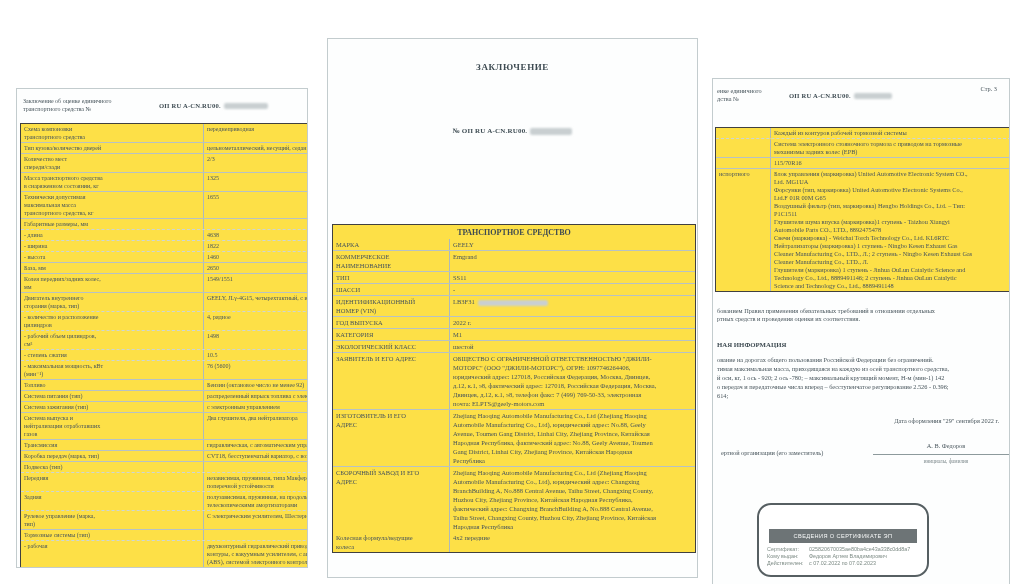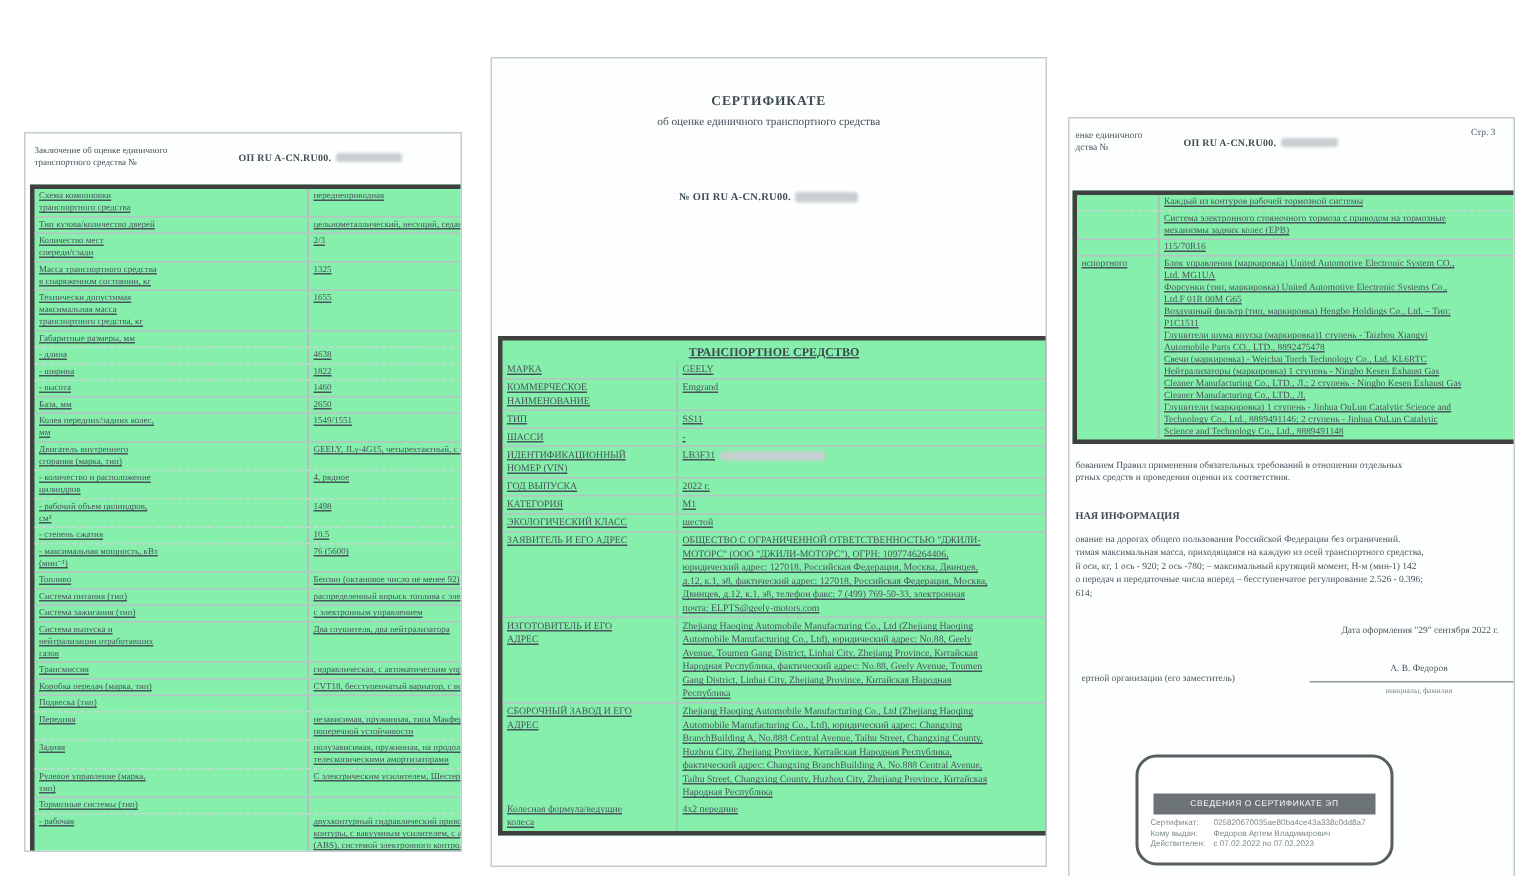--- a/index.html
+++ b/index.html
@@ -1,21 +1,21 @@
 <!DOCTYPE html>
 <html><head>
 <meta charset="utf-8">
 <style>
   html,body{margin:0;padding:0;}
   body{width:1024px;height:584px;position:relative;overflow:hidden;background:#ffffff;
        font-family:"Liberation Serif","DejaVu Serif",serif;}
   .page{position:absolute;background:#fdfefe;border:1px solid #c3ccce;box-sizing:border-box;
         overflow:hidden;color:#47545b;}
   
-  .dtable{border:3px solid #404040;background:#86efac;text-decoration:underline;}
+  .dtable{border:1px solid #404040;background:#fde047;}
   .trow{display:flex;border-top:1px solid #b7c2c4;}
   .trow:first-child{border-top:none;}
   .trow.sub{border-top:1px dashed #ccd5d6;}
   .tl,.tv{white-space:pre;padding:1px 3px;overflow:visible;}
   .tl{border-right:1px solid #aeb9bb;flex:none;}
   .tv{flex:1;}
   .thead{font-weight:bold;text-align:center;padding:3px 0 2px 0;color:#3e4b52;}
   .redact{display:inline-block;height:6px;background:#c9cfd1;border-radius:2px;
           filter:blur(1.2px);vertical-align:middle;margin-left:3px;}
   .docnum{font-weight:bold;color:#3e4c53;letter-spacing:.2px;}
@@ -203,22 +203,21 @@
 (ABS), системой электронного контроля устойчивости (ES
 противобуксовочной системой (TCS), электронной системе
 распределения тормозных усилий (EBD) и системой помощ
 экстренном торможении (BAS), тормозные механизмы все
 дисковые.</span></div>
       </div>
     </div>
 </div>
 
 <div class="page page-center">
-  <div class="cp-title">СЕРТИФИКАТЕ</div>
-  <div class="cp-sub">об оценке единичного транспортного средства</div>
+  <div class="cp-title">ЗАКЛЮЧЕНИЕ</div>
   <div class="cp-num">
     <span class="docnum">№ ОП RU A-CN.RU00.</span><span class="redact" style="width:42px;height:7px"></span>
   </div>
   <div class="cp-table dtable">
     <div class="thead">ТРАНСПОРТНОЕ СРЕДСТВО</div>
     <div>
         <div class="trow">
           <div class="tl">МАРКА</div>
           <div class="tv"><span>GEELY</span></div>
         </div>

